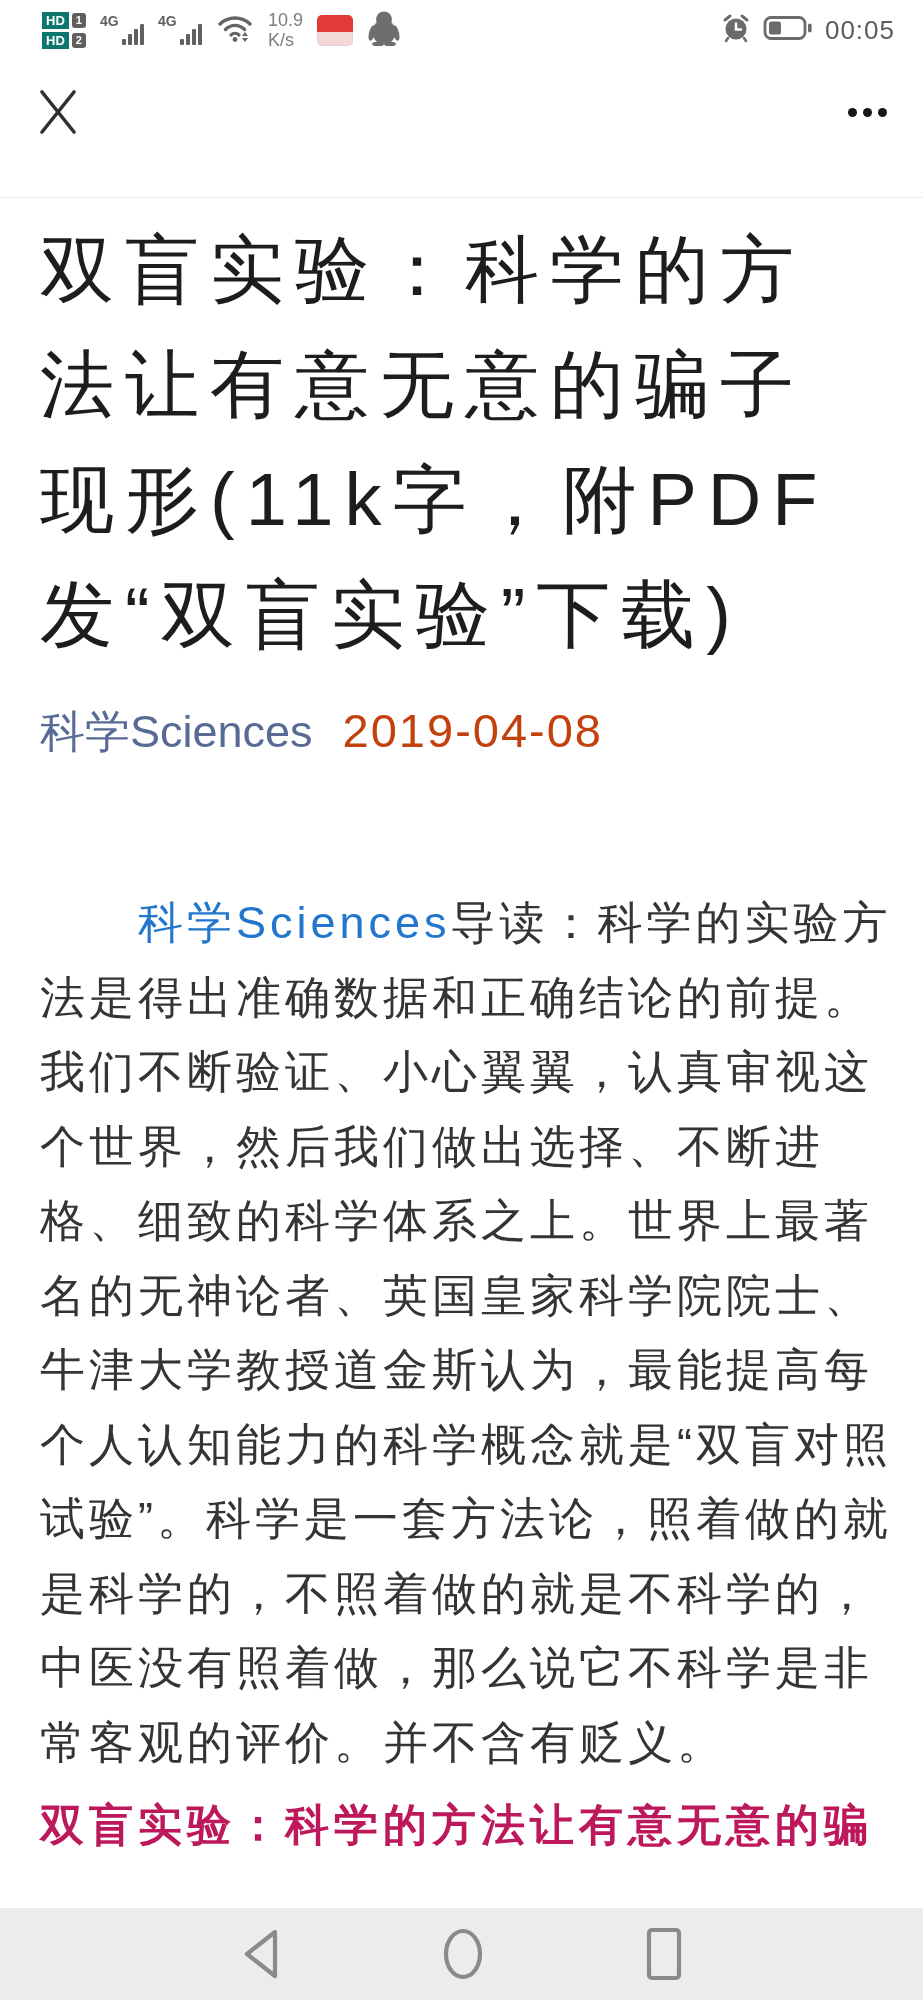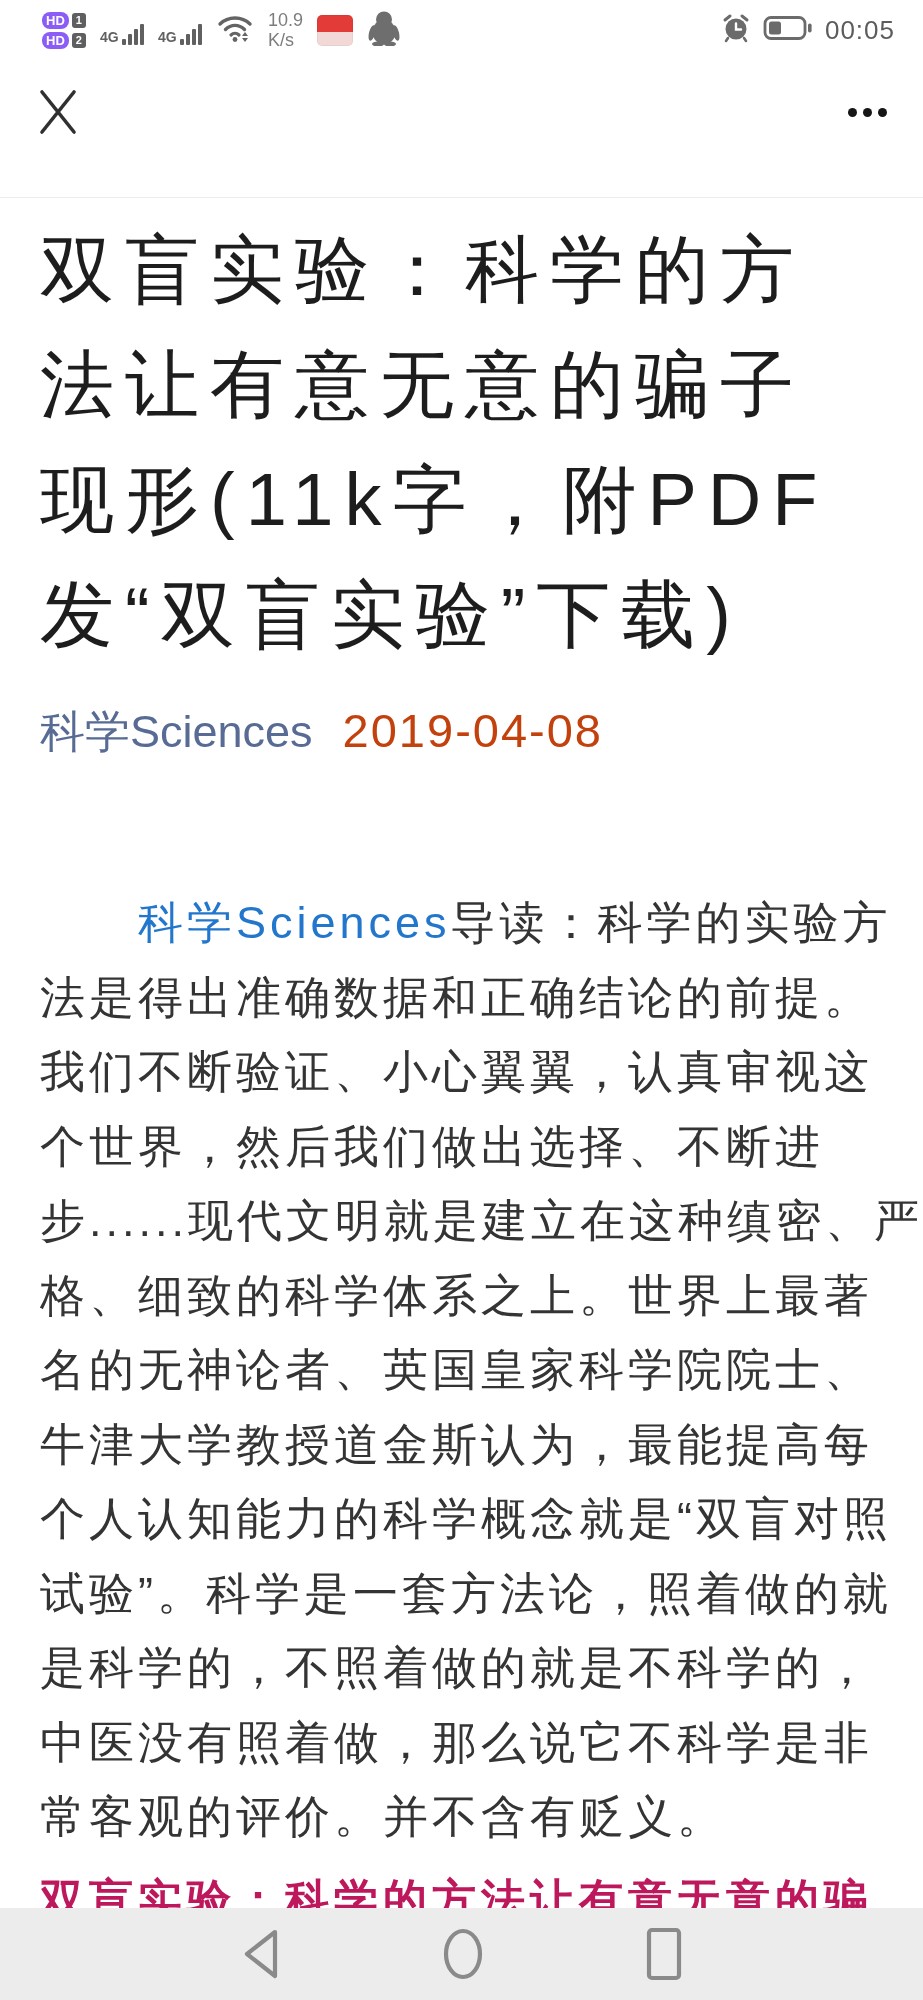--- a/index.html
+++ b/index.html
@@ -7,26 +7,26 @@
               font-family:"Liberation Sans","DejaVu Sans",sans-serif; }
   .screen { position:relative; width:923px; height:2000px; background:#fff; }
 
   
   .status-bar { position:absolute; top:0; left:0; right:0; height:60px;
     display:flex; align-items:center; padding:0 28px 0 42px; color:#6b6b6b; }
   .sb-left { display:flex; align-items:center; gap:14px; }
   .sb-right { margin-left:auto; display:flex; align-items:center; gap:12px; }
   .hd-stack { display:flex; flex-direction:column; gap:3px; }
   .hd-row { display:flex; gap:3px; align-items:center; }
-  .hd-chip { background:#8b5cf6; color:#fff; font-weight:bold; font-size:13px;
-    border-radius:8px; padding:1px 4px; line-height:15px; }
+  .hd-chip { background:#0f766e; color:#fff; font-weight:bold; font-size:13px;
+    border-radius:0; padding:1px 4px; line-height:15px; }
   .hd-num { background:#5f5f5f; color:#fff; font-weight:bold; font-size:11px;
     border-radius:3px; padding:1px 4px; line-height:13px; }
   .sig-group { position:relative; width:44px; height:34px; }
-  .sig-label { position:absolute; top:16px; left:0; font-size:14px; font-weight:bold; color:#606060; }
+  .sig-label { position:absolute; top:0; left:0; font-size:14px; font-weight:bold; color:#606060; }
   .sig-bars { position:absolute; bottom:2px; right:0; display:flex; align-items:flex-end; gap:2px; }
   .sig-bars i { display:block; width:4px; background:#606060; border-radius:1px; }
   .speed { text-align:left; font-size:18px; line-height:20px; color:#7d7d7d; }
   .app-red { width:36px; height:31px; border-radius:5px;
     background:linear-gradient(#e23b38 0 54%, #f2d8d6 54% 100%);
     box-shadow:inset 0 0 0 1px rgba(0,0,0,0.04); }
   .time-txt { font-size:26px; color:#5c5c5c; letter-spacing:1px; }
 
   
   .article-nav { position:absolute; top:60px; left:0; right:0; height:137px; }
@@ -173,21 +173,20 @@
       <span class="pub-date">2019-04-08</span>
     </div>
 
     <div class="body-text">
       <div class="bline indent1">
         <span class="body-link">科学Sciences</span><span>导读：科学的实验方</span>
       </div>
       <div class="bline">法是得出准确数据和正确结论的前提。</div>
       <div class="bline">我们不断验证、小心翼翼，认真审视这</div>
       <div class="bline">个世界，然后我们做出选择、不断进</div>
-      <div class="bline">步......现代文明就是建立在这种缜密、严</div>
       <div class="bline">格、细致的科学体系之上。世界上最著</div>
       <div class="bline">名的无神论者、英国皇家科学院院士、</div>
       <div class="bline">牛津大学教授道金斯认为，最能提高每</div>
       <div class="bline">个人认知能力的科学概念就是“双盲对照</div>
       <div class="bline">试验”。科学是一套方法论，照着做的就</div>
       <div class="bline">是科学的，不照着做的就是不科学的，</div>
       <div class="bline">中医没有照着做，那么说它不科学是非</div>
       <div class="bline">常客观的评价。并不含有贬义。</div>
     </div>
 

